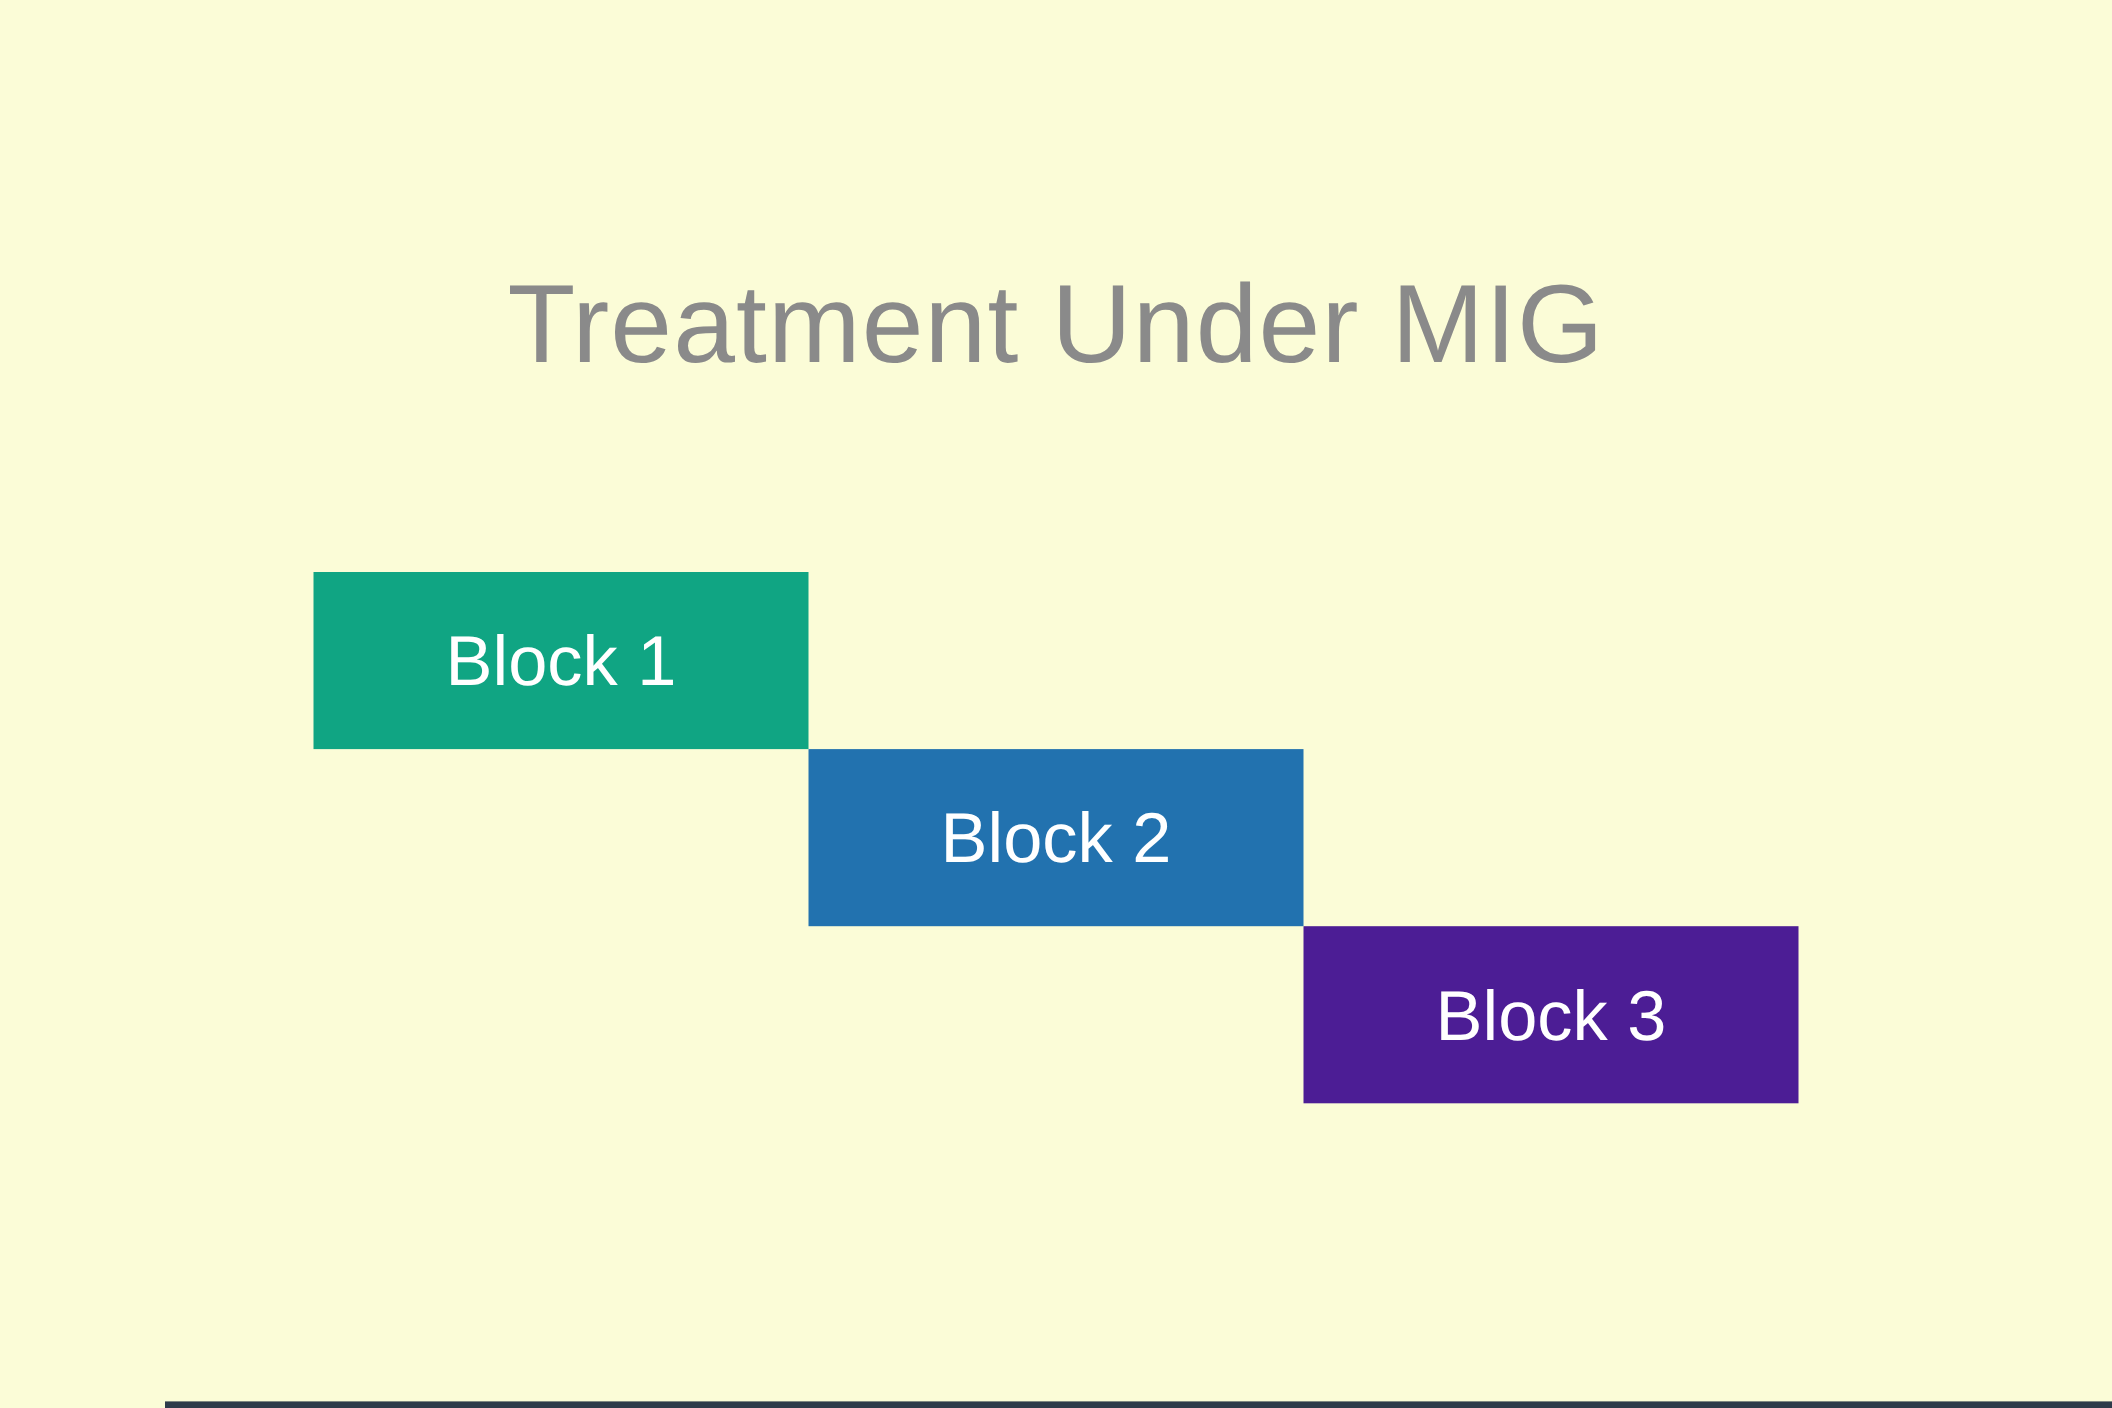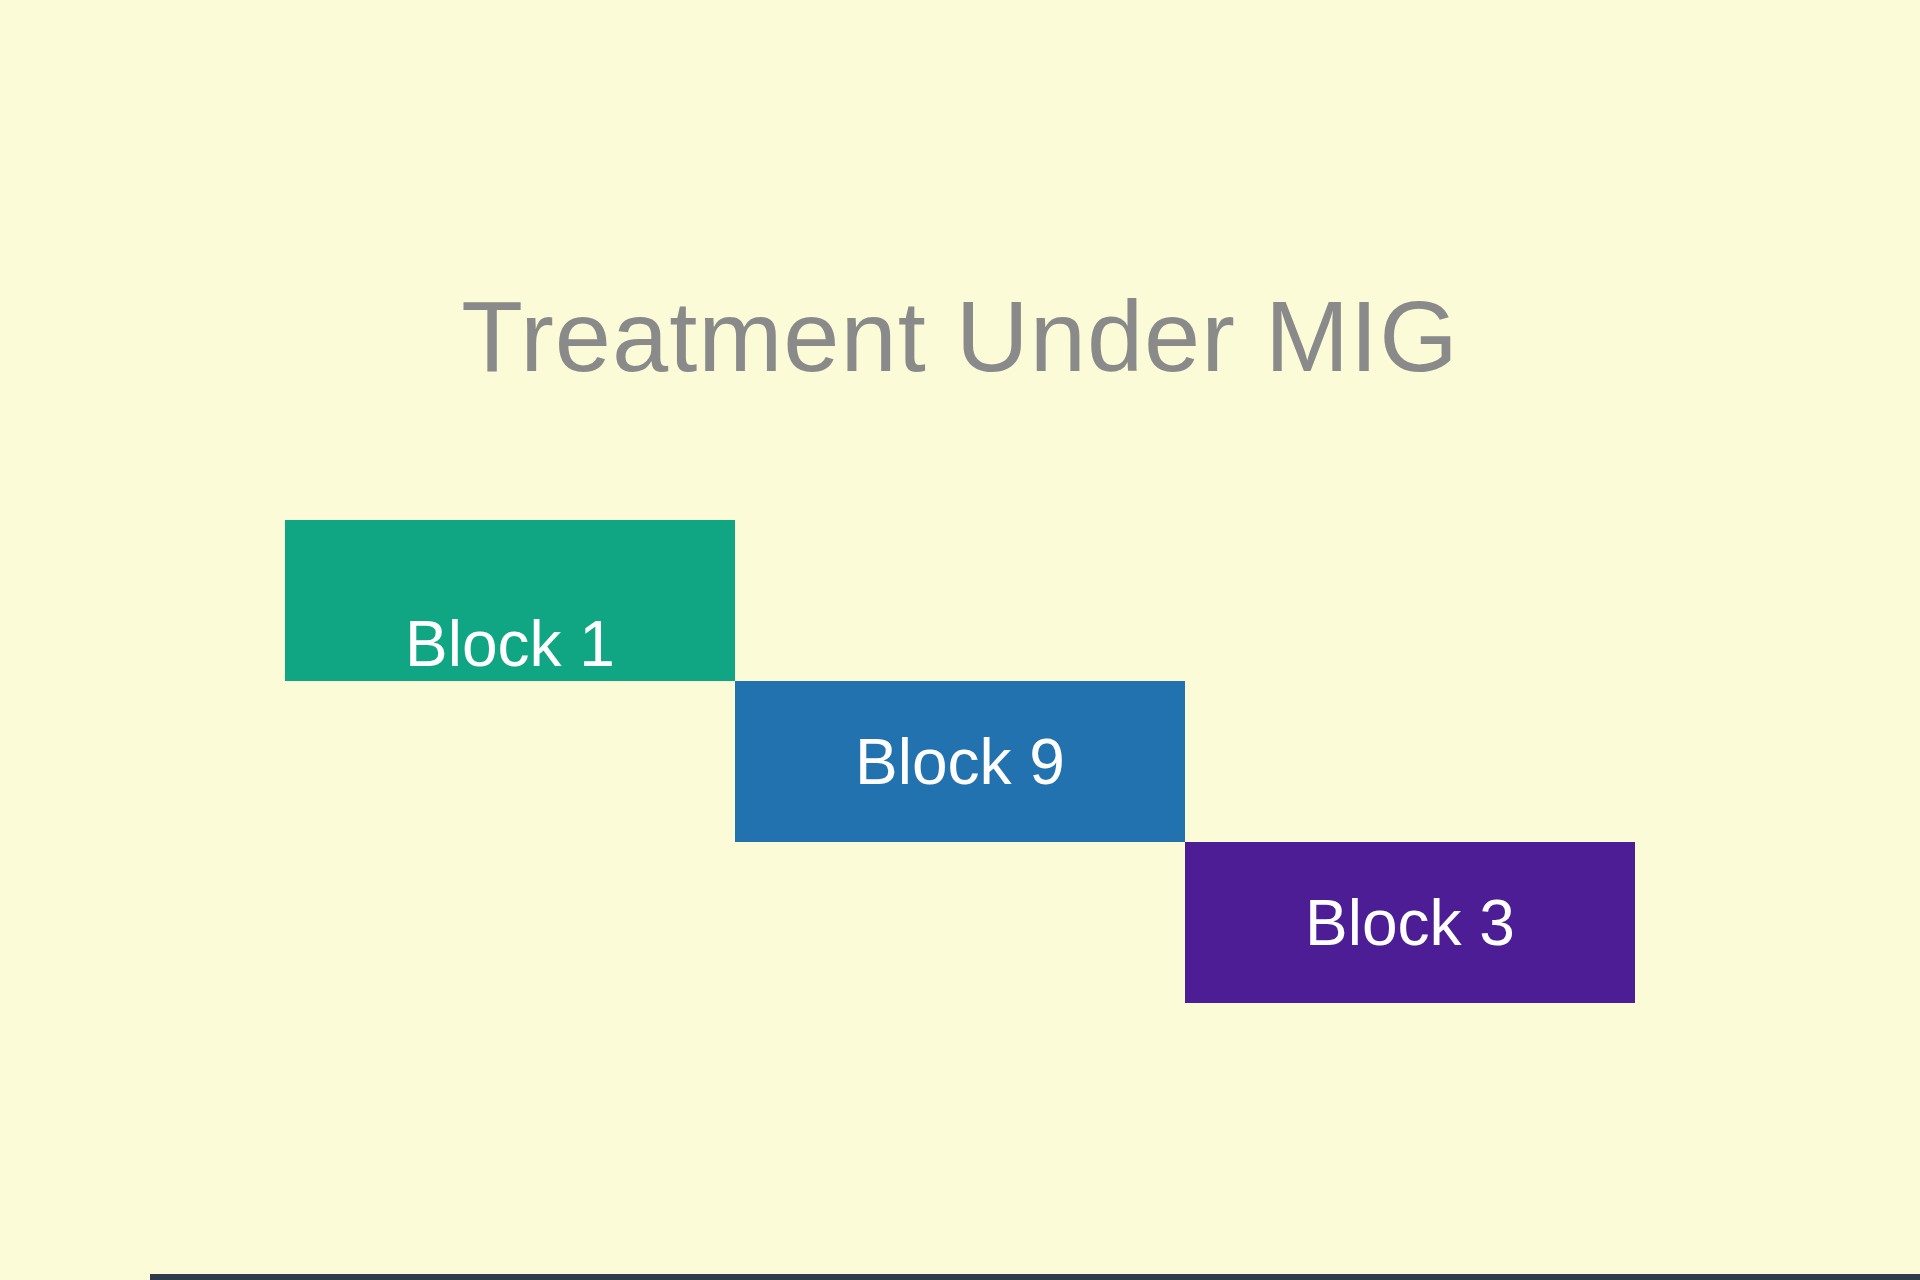--- a/index.html
+++ b/index.html
@@ -15,21 +15,20 @@
   .slide-title {
     position: absolute;
     top: 238px;
     left: 0;
     width: 1920px;
     text-align: center;
     font-size: 101px;
     font-weight: 400;
     letter-spacing: 1px;
     white-space: nowrap;
-    margin-top: 41px;
   }
 
   .block {
     position: absolute;
     display: flex;
     align-items: center;
     justify-content: center;
   }
 
   .block-label {
@@ -47,26 +46,26 @@
     height: 6px;
   }
 </style>
 </head>
 <body style="background: rgb(251, 252, 215);">
 
 <div class="slide">
 
   <div class="slide-title" style="color: rgb(138, 138, 138);">Treatment Under MIG</div>
 
-  <div class="block" style="left: 285px; top: 520px; width: 450px; height: 161px; background: rgb(16, 165, 131); align-items: flex-end;">
+  <div class="block" style="left: 285px; top: 520px; width: 450px; height: 161px; background: rgb(16, 165, 131);">
     <span class="block-label" style="color: rgb(255, 255, 255);">Block 1</span>
   </div>
 
   <div class="block" style="left: 735px; top: 681px; width: 450px; height: 161px; background: rgb(34, 114, 175);">
-    <span class="block-label" style="color: rgb(255, 255, 255);">Block 9</span>
+    <span class="block-label" style="color: rgb(255, 255, 255);">Block 2</span>
   </div>
 
   <div class="block" style="left: 1185px; top: 842px; width: 450px; height: 161px; background: #4c1d95;">
     <span class="block-label" style="color: rgb(255, 255, 255);">Block 3</span>
   </div>
 
   <div class="bottom-bar" style="background: rgb(46, 59, 74);"></div>
 
 </div>
 

